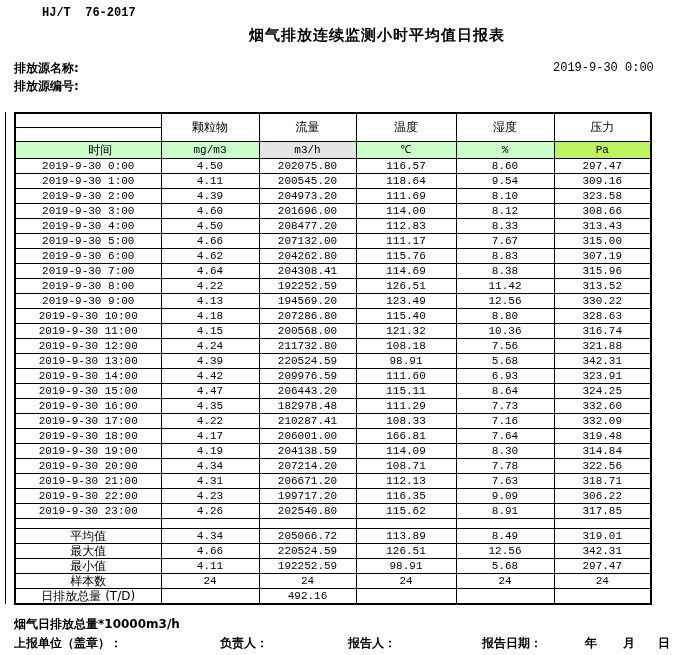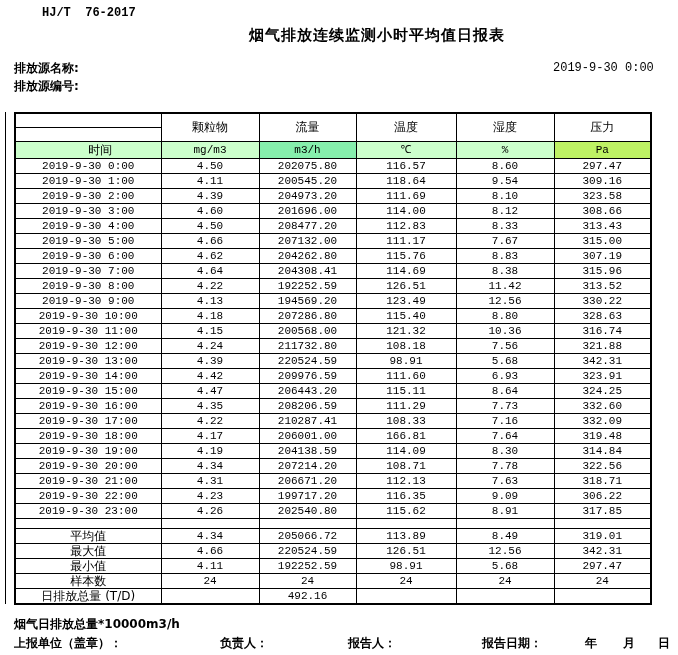--- a/index.html
+++ b/index.html
@@ -66,21 +66,21 @@
           <td class="hlabel cjk" rowspan="2">温度</td>
           <td class="hlabel cjk" rowspan="2">湿度</td>
           <td class="hlabel cjk" rowspan="2">压力</td>
         </tr>
         <tr class="hrow">
           <td></td>
         </tr>
         <tr class="unit-row">
           <td class="cjk" style="background: rgb(204, 255, 204); padding-left: 24px;">时间</td>
           <td style="background: rgb(204, 255, 204);">mg/m3</td>
-          <td style="background: #86efac;">m3/h</td>
+          <td style="background: #e5e5e5;">m3/h</td>
           <td style="background: rgb(204, 255, 204);">℃</td>
           <td style="background: rgb(204, 255, 204);">%</td>
           <td style="background: #bef264;">Pa</td>
         </tr>
       </thead>
       <tbody id="tbody">
           <tr class="data-row">
             <td>2019-9-30 0:00</td>
             <td>4.50</td>
             <td>202075.80</td>
@@ -204,21 +204,21 @@
             <td>2019-9-30 15:00</td>
             <td>4.47</td>
             <td>206443.20</td>
             <td>115.11</td>
             <td>8.64</td>
             <td>324.25</td>
           </tr>
           <tr class="data-row">
             <td>2019-9-30 16:00</td>
             <td>4.35</td>
-            <td>208206.59</td>
+            <td>182978.48</td>
             <td>111.29</td>
             <td>7.73</td>
             <td>332.60</td>
           </tr>
           <tr class="data-row">
             <td>2019-9-30 17:00</td>
             <td>4.22</td>
             <td>210287.41</td>
             <td>108.33</td>
             <td>7.16</td>

